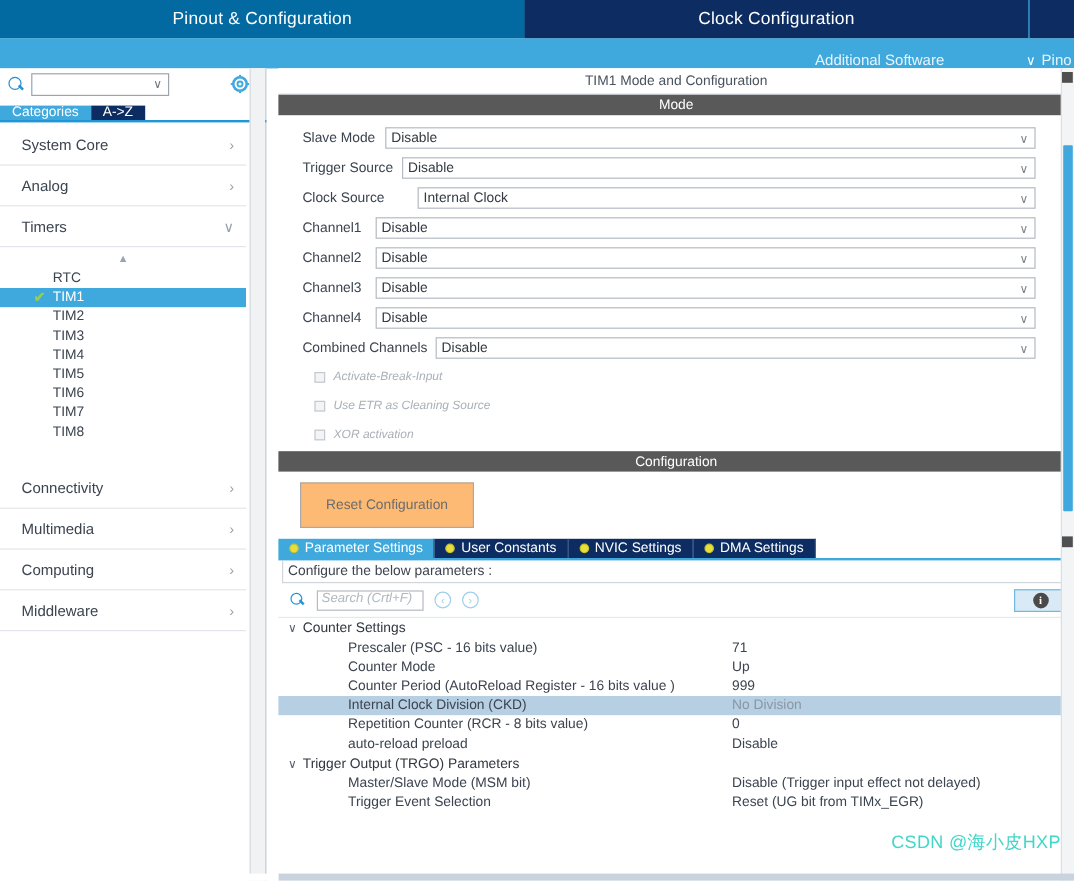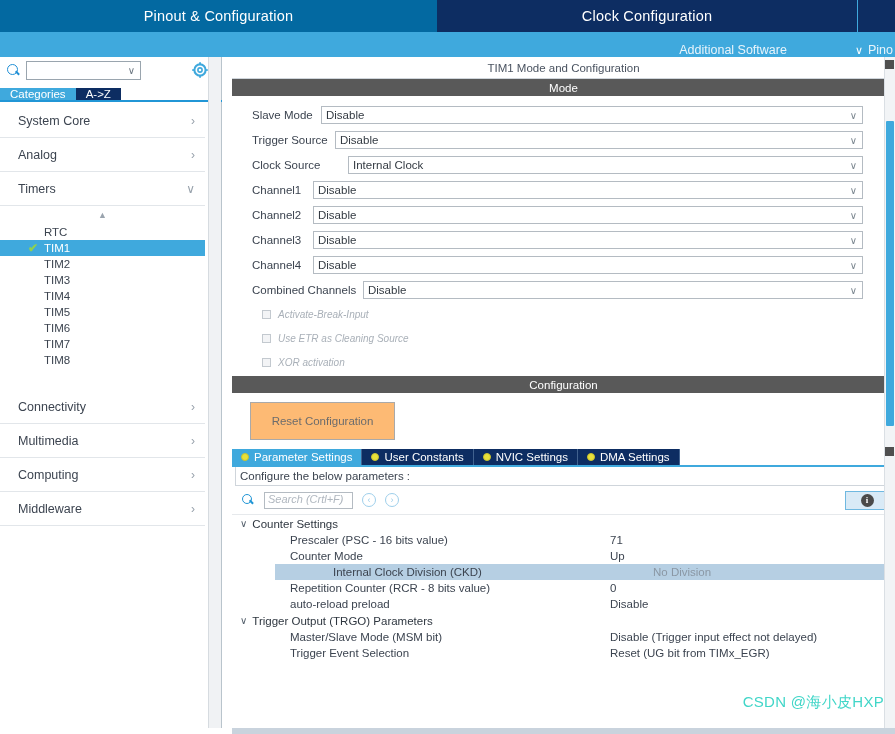--- a/index.html
+++ b/index.html
@@ -206,21 +206,21 @@
   .tree { border-top:1px solid #e6e9ec; }
   .grp-row {
     height:17px; display:flex; align-items:center; gap:5px; padding-left:8px;
     font-size:11.5px; color:#2f3740;
   }
   .grp-caret { color:#55606c; font-size:10px; }
   .prm-row {
     height:16px; display:flex; align-items:center;
     font-size:11.5px; color:#3c4450; padding-left:58px;
   }
-  .prm-row.hl { background:#b6cfe3;margin-left:43px; }
+  .prm-row.hl { background:#b6cfe3; }
   .prm-row.hl .prm-val { color:#8a97a4; }
   .prm-name { width:320px; white-space:nowrap; overflow:hidden; }
   .prm-val  { color:#3c4450; white-space:nowrap; }
 
   .watermark {
     position:absolute; right:11px; bottom:22px;
     color:#41d6c8; font-size:15px; letter-spacing:.3px;
   }
 
   
@@ -518,20 +518,24 @@
         </div>
 
         <div class="prm-row">
           <span class="prm-name">Prescaler (PSC - 16 bits value)</span>
           <span class="prm-val">71</span>
         </div>
         <div class="prm-row">
           <span class="prm-name">Counter Mode</span>
           <span class="prm-val">Up</span>
         </div>
+        <div class="prm-row">
+          <span class="prm-name">Counter Period (AutoReload Register - 16 bits value )</span>
+          <span class="prm-val">999</span>
+        </div>
         <div class="prm-row hl">
           <span class="prm-name">Internal Clock Division (CKD)</span>
           <span class="prm-val">No Division</span>
         </div>
         <div class="prm-row">
           <span class="prm-name">Repetition Counter (RCR - 8 bits value)</span>
           <span class="prm-val">0</span>
         </div>
         <div class="prm-row">
           <span class="prm-name">auto-reload preload</span>

